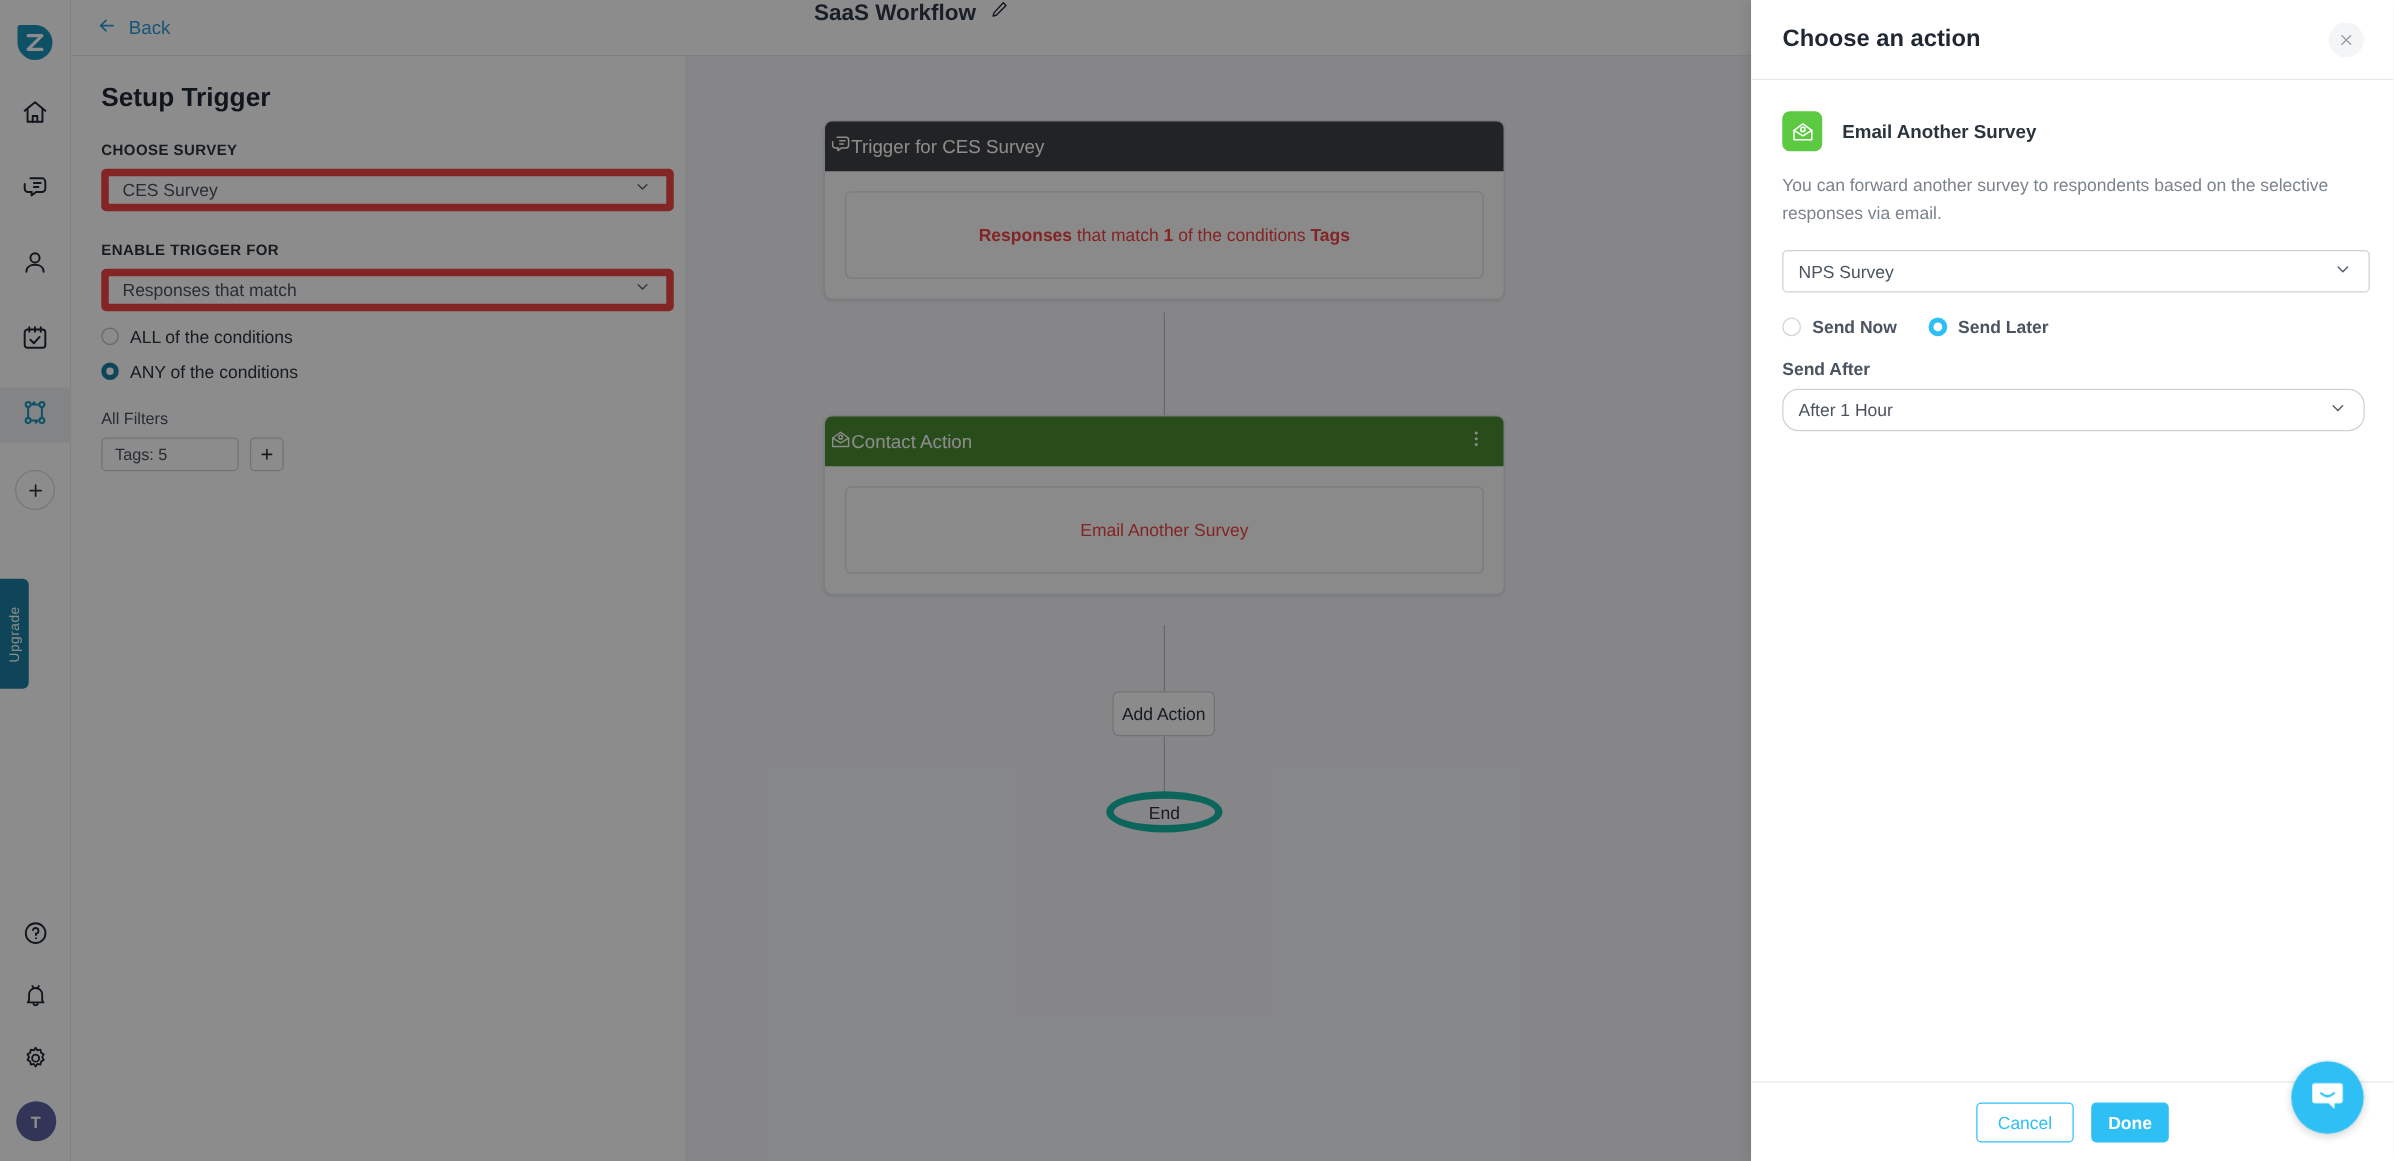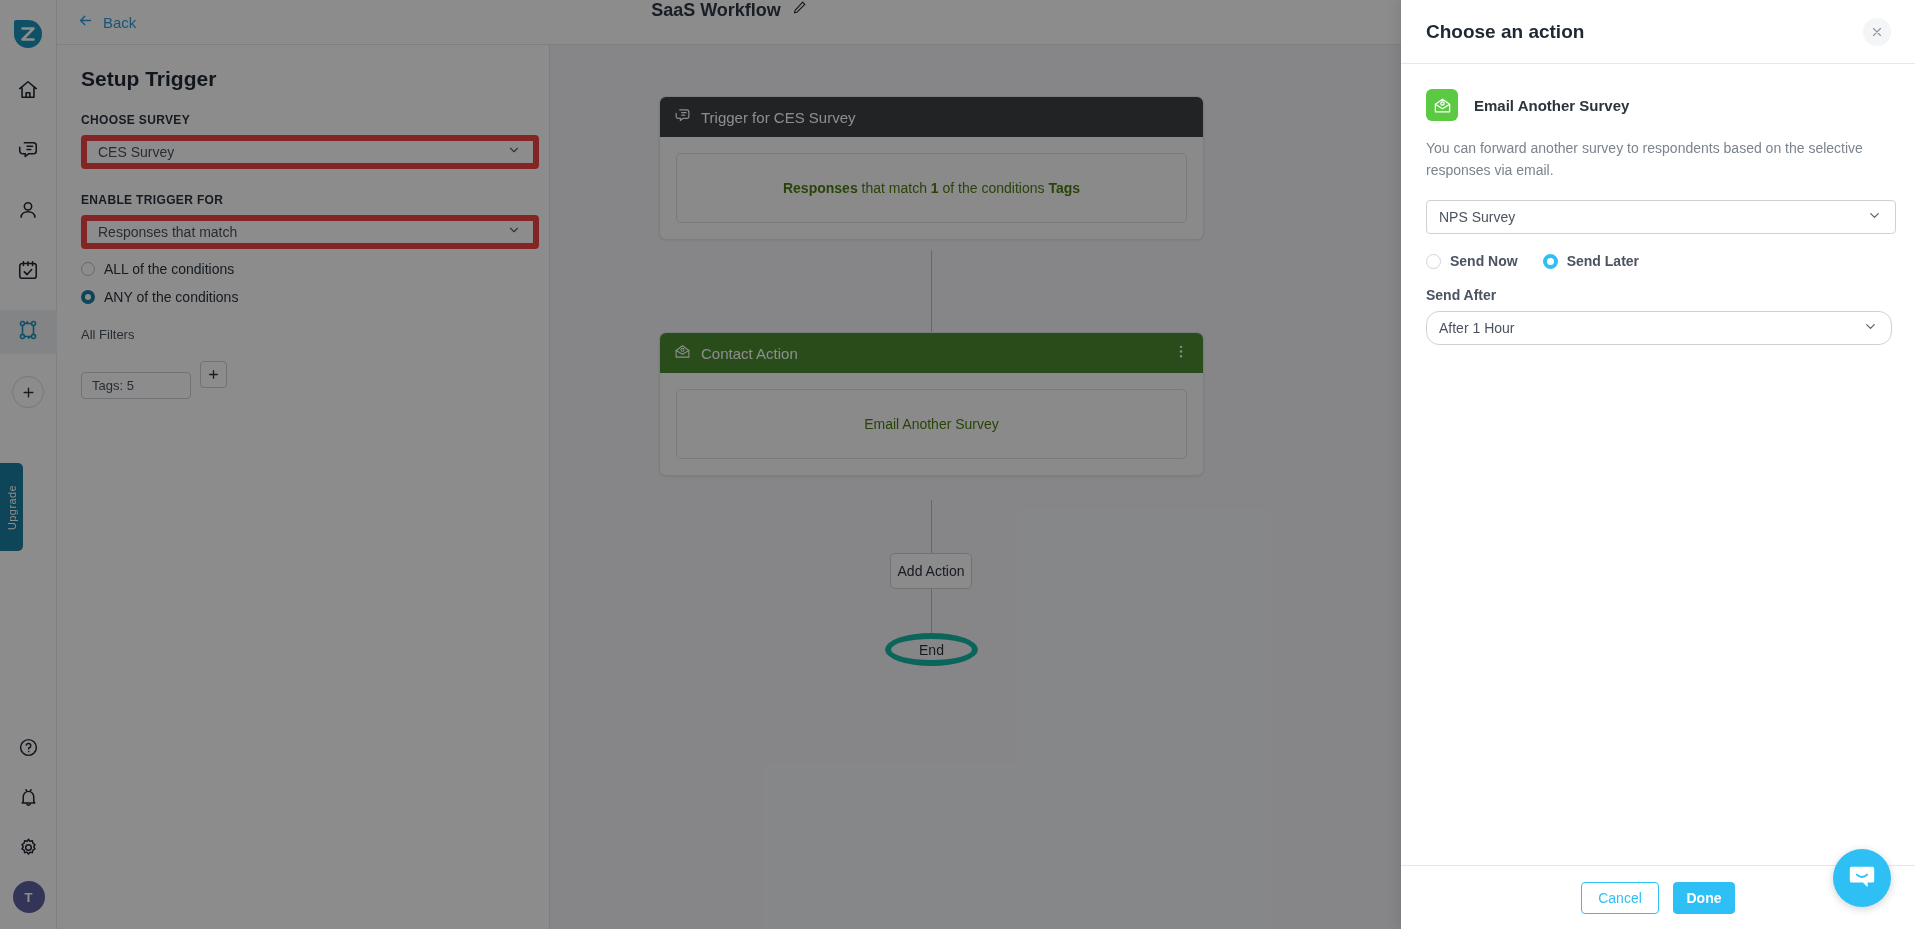--- a/index.html
+++ b/index.html
@@ -126,21 +126,21 @@
     width: 14px; height: 14px; border-radius: 50%;
     border: 1.6px solid #b9bfc6; background: #fff; flex: none;
   }
   .radio.sel { border: 4px solid #1b7fa0; }
   .radio-lbl { font-size: 14px; color: #2b333d; }
   .all-filters { font-size: 13px; color: #4a5360; margin-top: 22px; margin-bottom: 8px; }
   .filter-row { display: flex; align-items: center; gap: 9px; }
   .tag-chip {
     width: 110px; height: 27px; border: 1px solid #cdd2d7; border-radius: 4px;
     display: flex; align-items: center; padding: 0 10px;
-    font-size: 13px; color: #4a5360; background: #fff; cursor: pointer; margin-top: 22px;
+    font-size: 13px; color: #4a5360; background: #fff; cursor: pointer;
   }
   .plus-btn {
     width: 27px; height: 27px; border: 1px solid #cdd2d7; border-radius: 4px;
     background: #fff; display: flex; align-items: center; justify-content: center;
     cursor: pointer; font-size: 16px; color: #2b333d; line-height: 1;
   }
 
   
   .canvas {
     position: absolute; left: 550px; top: 45px;
@@ -149,30 +149,30 @@
     overflow: hidden;
   }
   .node {
     position: absolute; width: 545px;
     border-radius: 7px; overflow: hidden;
     background: #fbfbfc; border: 1px solid #e0e3e6;
     box-shadow: 0 1px 3px rgba(0,0,0,0.08);
   }
   .node-head {
     height: 40px; display: flex; align-items: center;
-    padding: 0 14px; gap: 10px; color: #fff; font-size: 15px;
+    padding: 0 4px; gap: 0; color: #fff; font-size: 15px;
     position: relative;
   }
   .node-head.trigger { background: #3f4043; }
   .node-head.action  { background: #4a8b30; }
   .node-body { padding: 16px; }
   .node-inner {
     border: 1px solid #dcdfe3; border-radius: 5px;
     min-height: 70px; display: flex; align-items: center; justify-content: center;
-    font-size: 14px; color: #4d7c0f; background: #fbfbfc;
+    font-size: 14px; color: #ef4444; background: #fbfbfc;
     text-align: center; padding: 10px 14px;
   }
   .kebab { position: absolute; right: 14px; top: 50%; transform: translateY(-50%); cursor: pointer; }
   .connector { position: absolute; width: 1px; background: #b9bfc6; }
   .add-action-btn {
     position: absolute;
     width: 82px; height: 36px;
     border: 1px solid #cdd2d7; border-radius: 5px;
     background: #fdfdfe; color: #2b333d; font-size: 14px;
     display: flex; align-items: center; justify-content: center;

